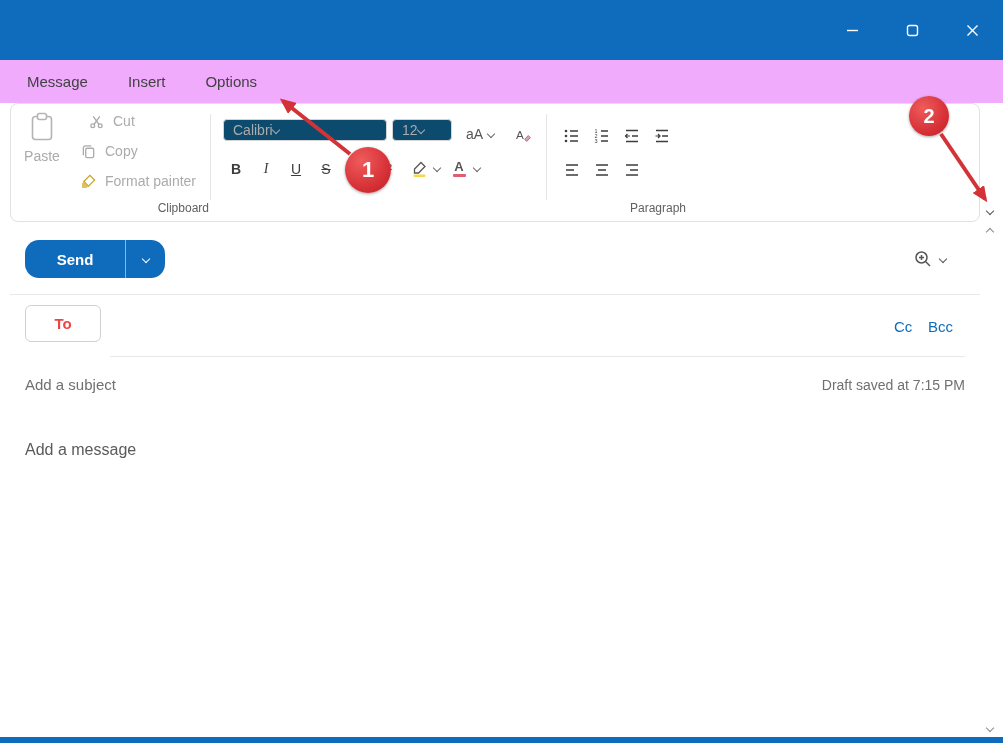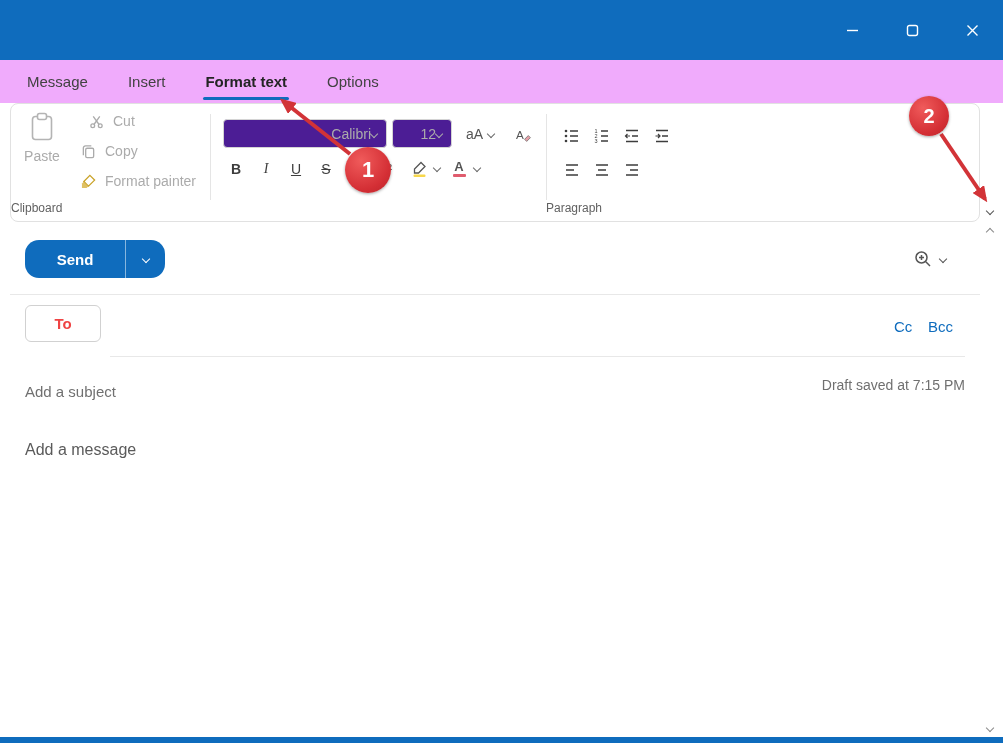--- a/index.html
+++ b/index.html
@@ -18,23 +18,23 @@
   .tab { position: relative; display: flex; align-items: center; font-size: 15px; color: #424242; }
   .tab.active { color: #242424; font-weight: 700; }
   .tab-underline { position: absolute; left: -2px; right: -2px; bottom: 3px; height: 3px; border-radius: 2px; background: #0f6cbd; }
 
   
   .ribbon { position: absolute; left: 10px; top: 103px; width: 970px; height: 119px; background: #fff; border: 1px solid #e1e1e1; border-radius: 8px; }
   .big-btn { position: absolute; left: 6px; top: 8px; width: 50px; display: flex; flex-direction: column; align-items: center; gap: 6px; }
   .big-label { font-size: 14px; }
   .disabled { color: #ababab; }
   .small-btn { position: absolute; display: flex; align-items: center; gap: 9px; height: 28px; font-size: 14px; }
-  .grp-label { position: absolute; top: 97px; text-align: left; font-size: 12px; color: #616161; }
+  .grp-label { position: absolute; top: 97px; text-align: right; font-size: 12px; color: #616161; }
   .vdiv { position: absolute; top: 10px; height: 86px; width: 1px; background: #e5e5e5; }
-  .combo { position: absolute; height: 29px; border: 1px solid #d4d4d4; border-radius: 4px; background: #4c1d95; display: flex; align-items: center; justify-content: flex-end; padding: 0 9px; font-size: 14px; color: #ababab; }
+  .combo { position: absolute; height: 22px; border: 1px solid #d4d4d4; border-radius: 4px; background: #0c4a6e; display: flex; align-items: center; justify-content: flex-start; padding: 0 9px; font-size: 14px; color: #ababab; }
   .icon-btn { position: absolute; display: flex; align-items: center; justify-content: center; width: 26px; height: 26px; border-radius: 4px; color: #3d3d3d; font-size: 14px; }
   .chev { width: 6px; height: 6px; border-right: 1.5px solid currentColor; border-bottom: 1.5px solid currentColor; transform: rotate(45deg); display: inline-block; }
   .chev.up { transform: rotate(-135deg); }
   .fmt-b { font-weight: 700; }
   .fmt-i { font-style: italic; font-family: "Liberation Serif", serif; }
   .fmt-u { text-decoration: underline; }
   .fmt-s { text-decoration: line-through; }
   .mini-chev { position: absolute; color: #6a6a6a; }
   .color-bar { width: 13px; height: 3.5px; border-radius: 1px; margin-top: 1px; }
 
@@ -77,24 +77,20 @@
         <svg width="13" height="13" viewBox="0 0 13 13">
             <path d="M1.5 1.5l10 10M11.5 1.5l-10 10" stroke="#fff" stroke-width="1.4"></path>
           </svg>
       </button>
     </div>
   </div>
 
   <div class="tabrow">
     <div class="tab">Message</div>
     <div class="tab">Insert</div>
-    <div class="tab active">
-      <span>Format text</span>
-      <span class="tab-underline"></span>
-    </div>
     <div class="tab">Options</div>
   </div>
 
   <div class="ribbon">
 
     <div class="big-btn disabled">
       <svg width="24" height="30" viewBox="0 0 24 30">
           <rect x="2.5" y="4.5" width="19" height="23" rx="3" fill="none" stroke="#b4b4b4" stroke-width="1.6"></rect>
           <rect x="7.5" y="1.5" width="9" height="6" rx="2" fill="#fff" stroke="#b4b4b4" stroke-width="1.6"></rect>
         </svg>
@@ -232,21 +228,21 @@
   </button>
 
   <div class="hline" style="left:10px; top:294px; width:970px;"></div>
 
   <button class="to-btn">To</button>
   <div class="abs" style="left:110px; top:310px; width:770px; height:28px;"></div>
   <button class="link-btn" style="left:894px; top:314px;">Cc</button>
   <button class="link-btn" style="left:928px; top:314px;">Bcc</button>
   <div class="hline" style="left:110px; top:356px; width:855px;"></div>
 
-  <div class="placeholder" style="left:25px; top:376px; font-size:15px;margin-top:7px;">Add a subject</div>
+  <div class="placeholder" style="left:25px; top:376px; font-size:15px;">Add a subject</div>
   <div class="placeholder" style="left:665px; top:377px; width:300px; text-align:right; font-size:14px;">Draft saved at 7:15 PM</div>
 
   <div class="placeholder" style="left:25px; top:441px; font-size:16px; color:#5a5a5a;">Add a message</div>
 
   <button class="scroll-btn" style="left:979px; top:221px;">
     <span class="chev up"></span>
   </button>
   <button class="scroll-btn" style="left:979px; top:717px;">
     <span class="chev"></span>
   </button>

